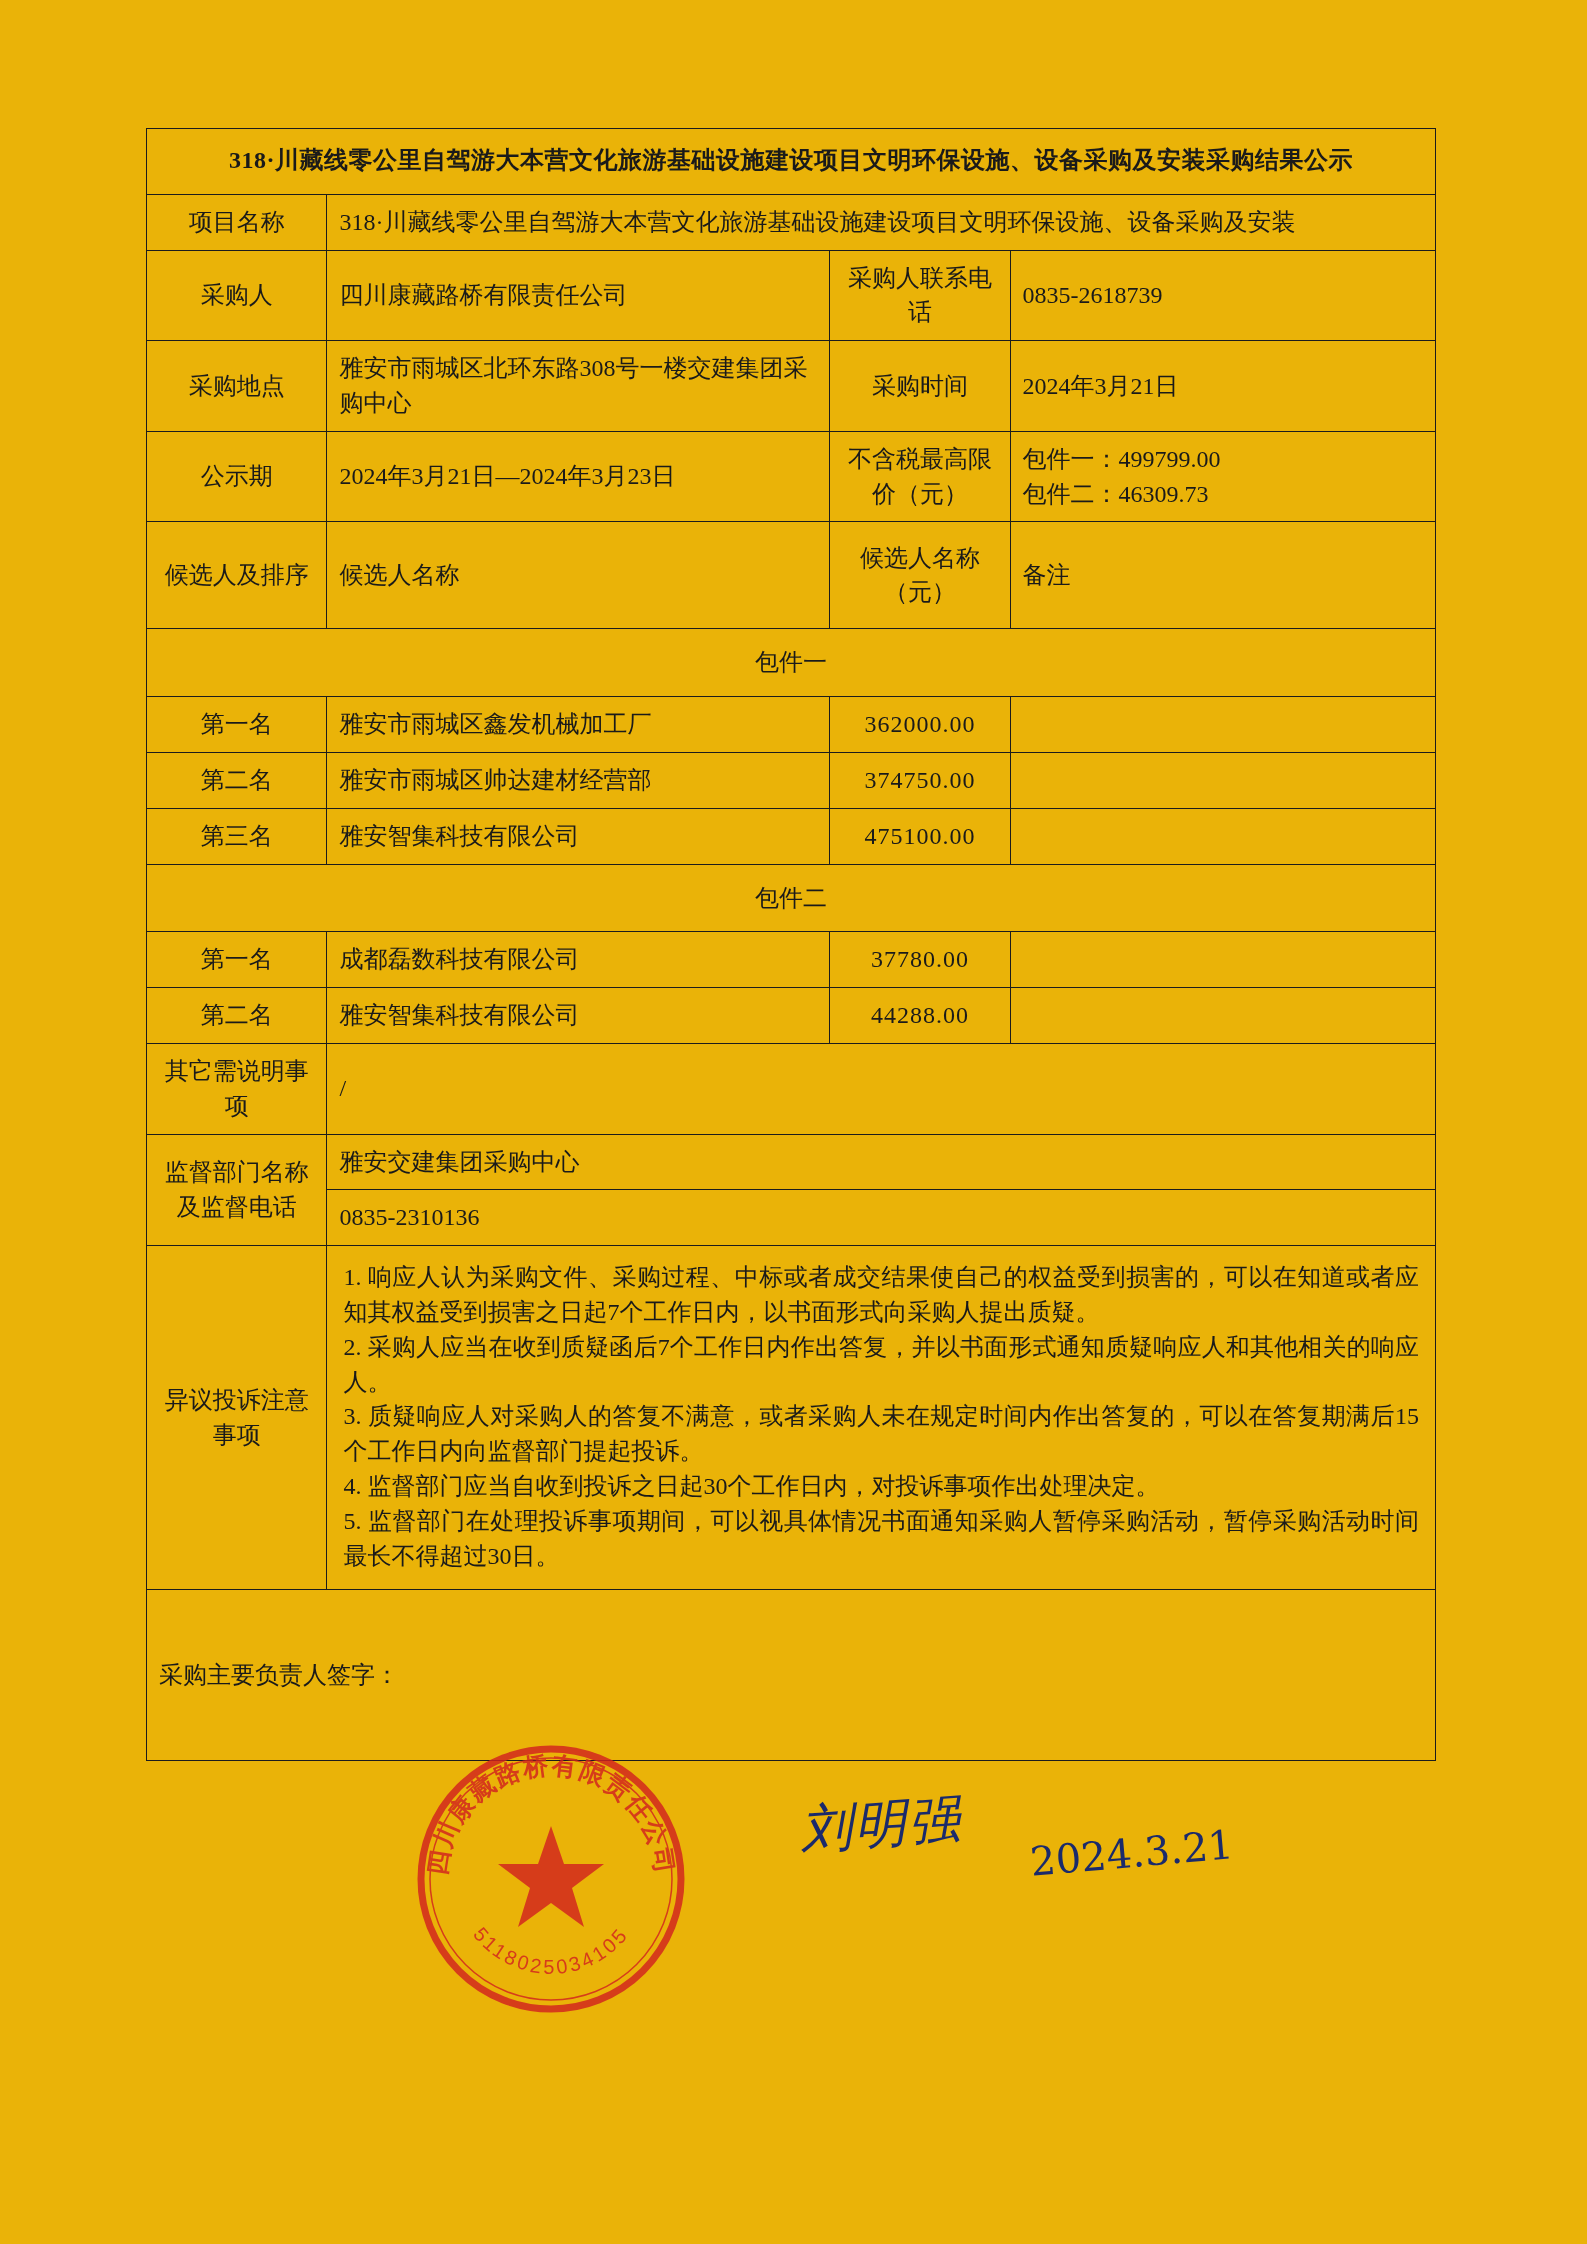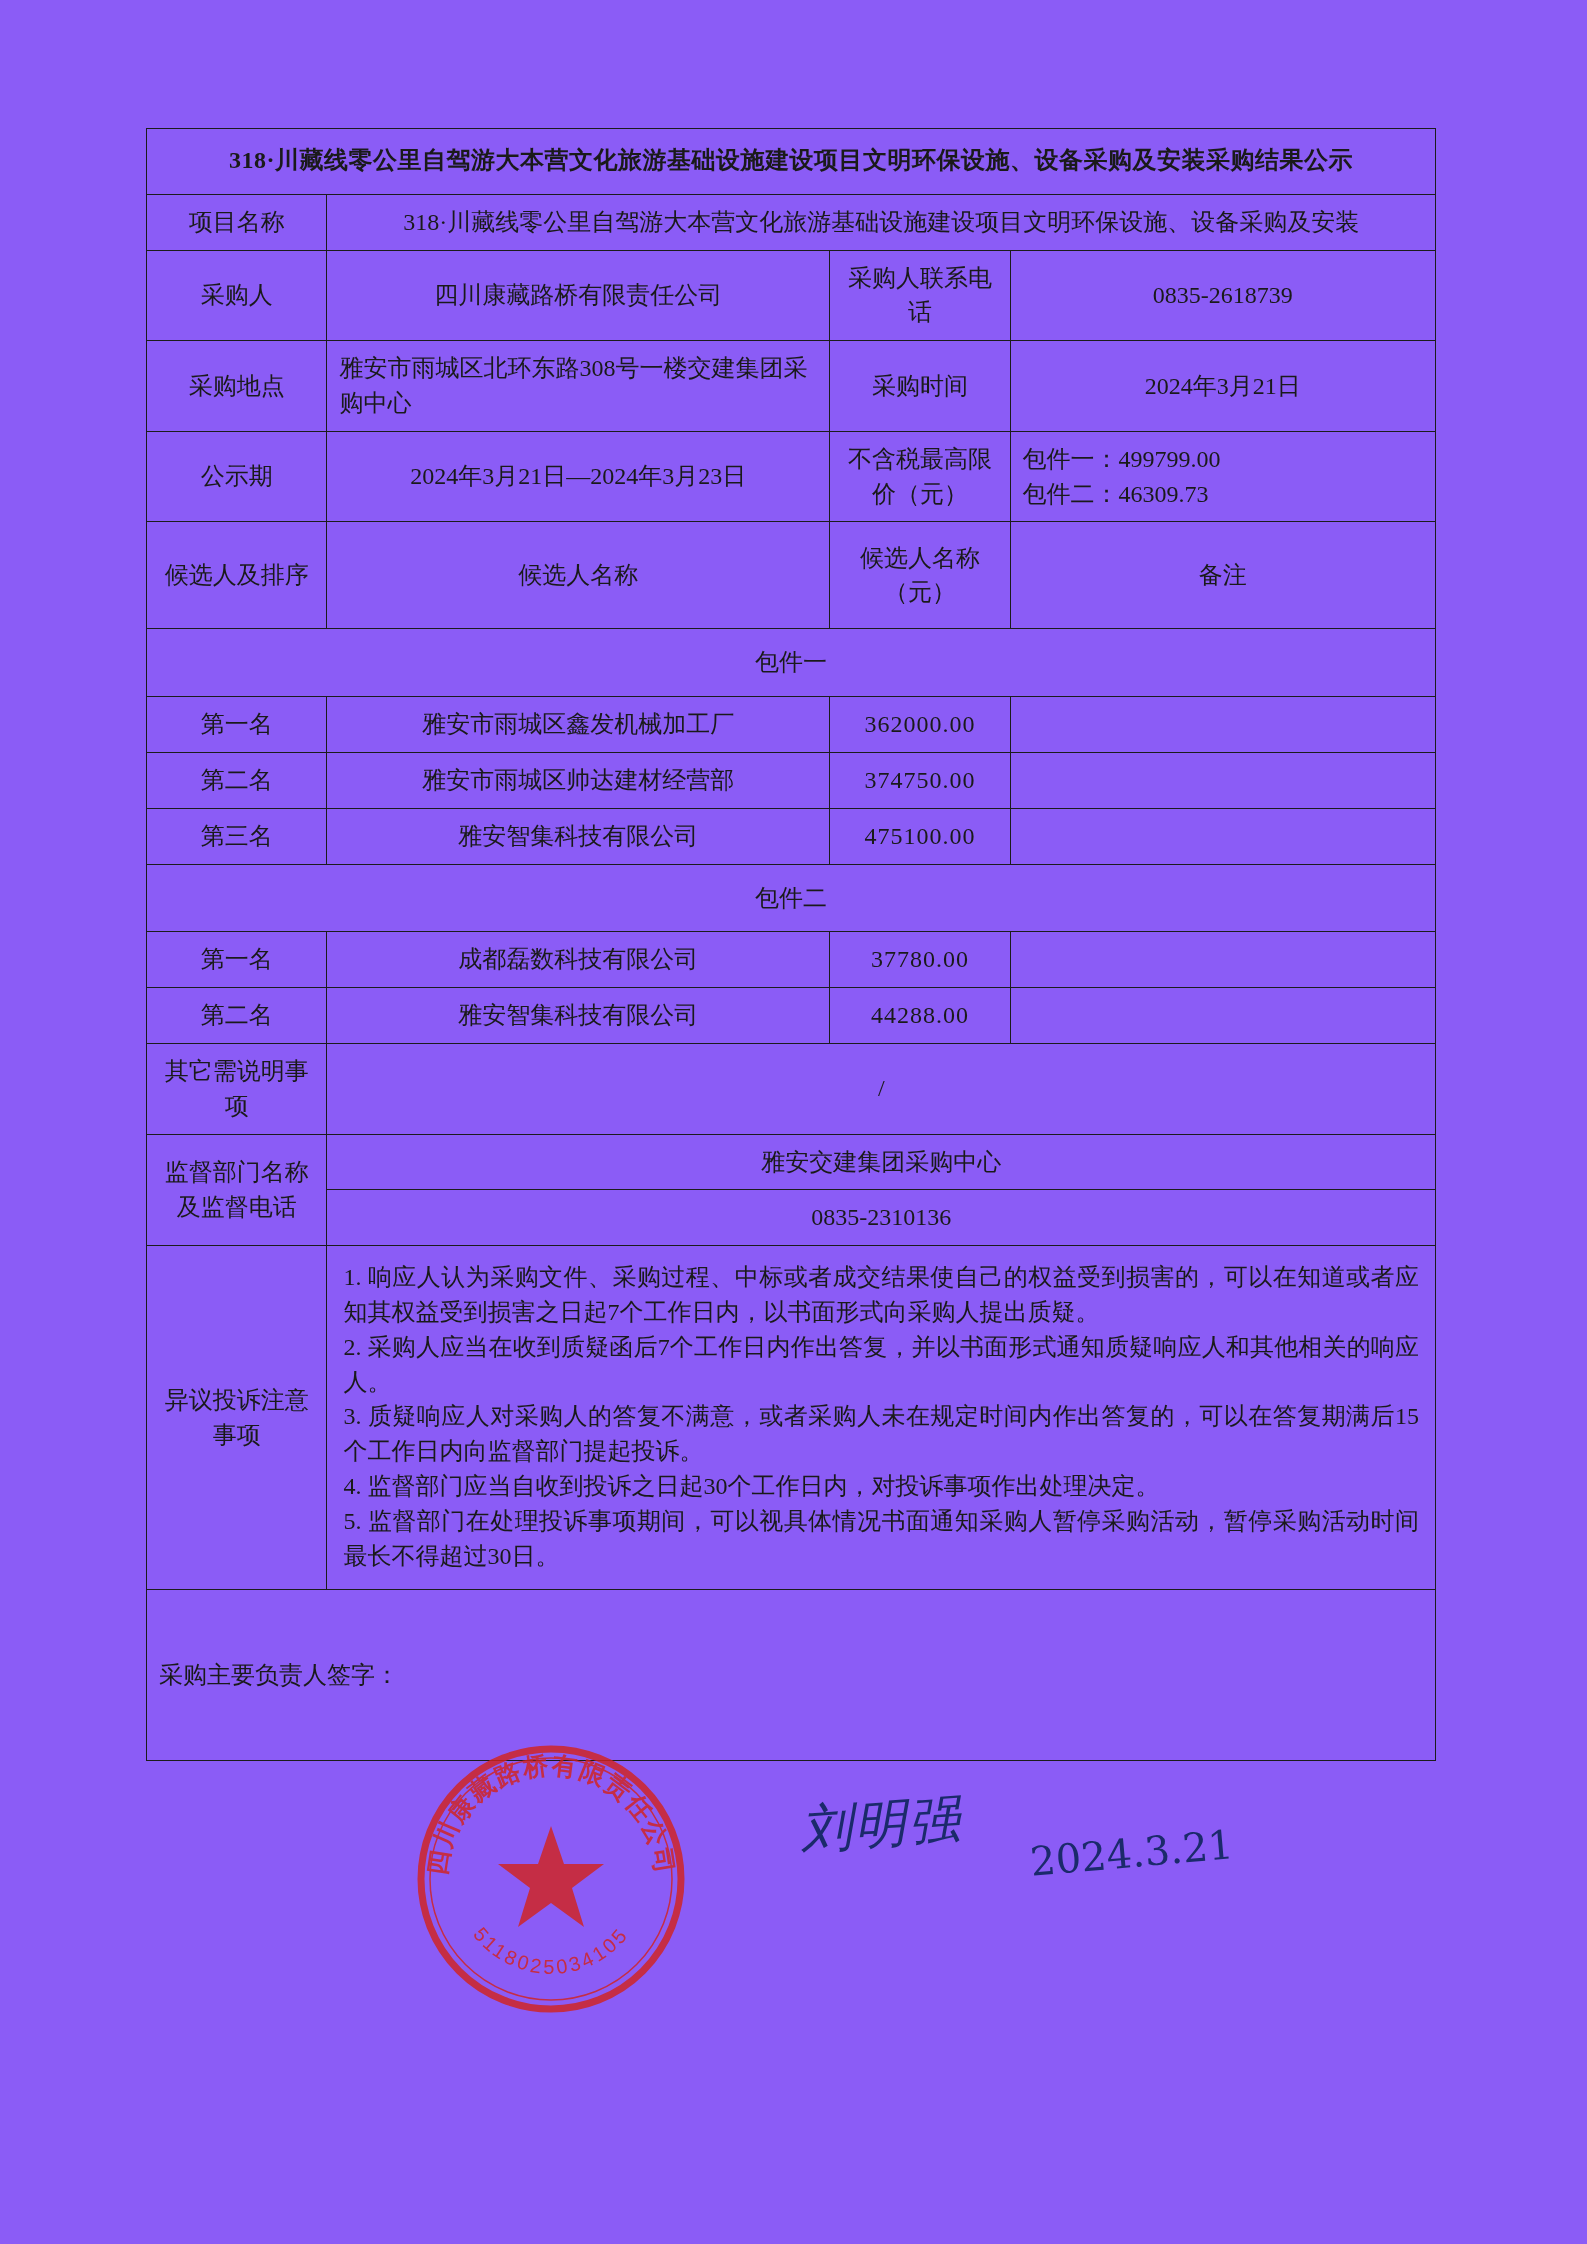--- a/index.html
+++ b/index.html
@@ -13,21 +13,21 @@
     font-family: "Liberation Serif", serif;
     color: #1a1a1a;
     position: relative;
     overflow: hidden;
   }
   .page {
     position: absolute;
     left: 0; top: 0;
     width: 1587px;
     height: 2244px;
-    background: #8b5cf6;
+    background: #eab308;
   }
   .doc {
     position: absolute;
     left: 146px;
     top: 128px;
     width: 1290px;
   }
   table.main {
     width: 100%;
     border-collapse: collapse;
@@ -46,21 +46,21 @@
     font-weight: bold;
     line-height: 1.45;
     padding: 14px 26px 16px 26px !important;
     letter-spacing: 0.5px;
   }
   .lbl {
     text-align: center;
     white-space: normal;
     margin-top: 24px;
   }
-  .ctr { text-align: center; }
+  .ctr { text-align: left; }
   .lft { text-align: left; }
   .num {
     text-align: center;
     font-family: "Liberation Serif", serif;
     letter-spacing: 1px;
   }
   .pkg-head {
     text-align: center;
     font-size: 25px;
     padding: 16px 0 !important;

